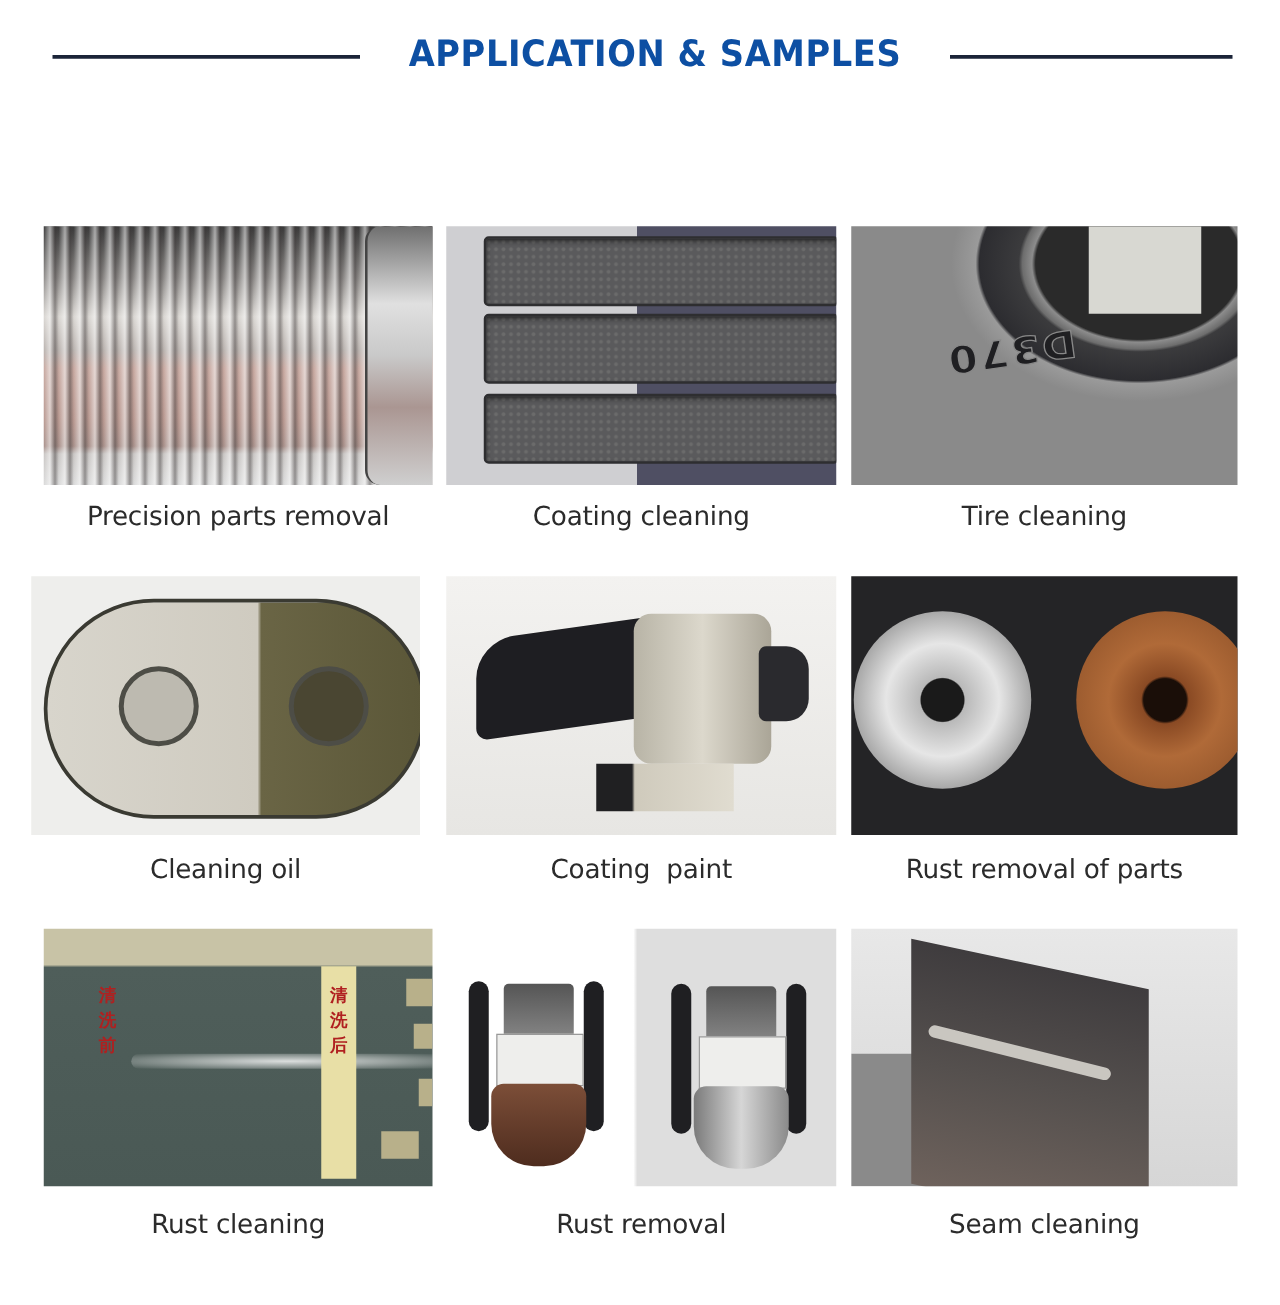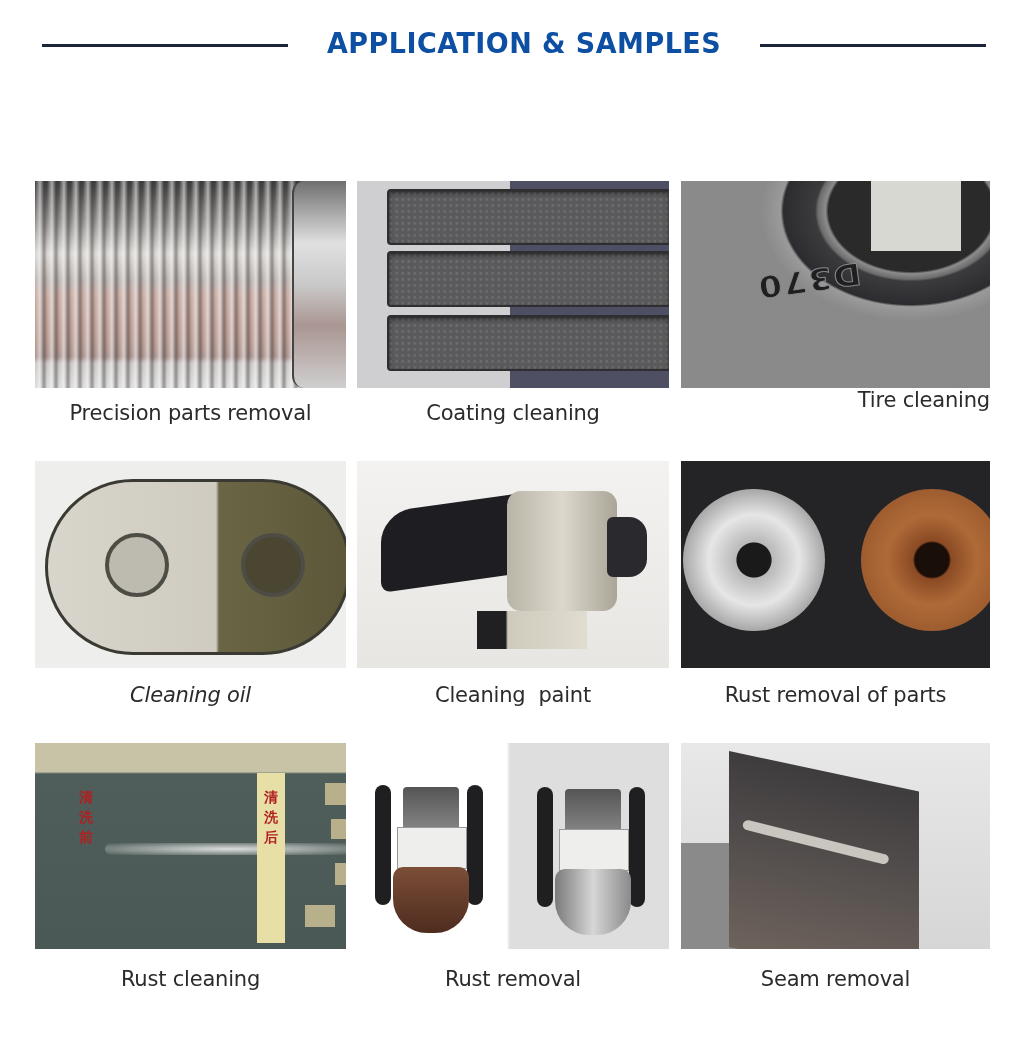--- a/index.html
+++ b/index.html
@@ -102,40 +102,40 @@
     <div class="slot" style="top:134px;"></div>
   </div>
   <div class="caption" style="top:220px;">Coating cleaning</div>
 </div>
 
 <div class="cell" style="left:681px;top:181px;width:309px;height:260px;">
   <div class="photo p-tire" style="width:309px;height:207px;">
     <div class="rim"></div>
     <div class="txt">D370</div>
   </div>
-  <div class="caption" style="top:207px;text-align:right;">Tire cleaning</div>
+  <div class="caption" style="top:220px;">Tire cleaning</div>
 </div>
 
-<div class="cell" style="left:35px;top:461px;width:311px;height:260px;font-style:italic;">
+<div class="cell" style="left:25px;top:461px;width:311px;height:260px;">
   <div class="photo p-gear" style="width:311px;height:207px;">
     <div class="body"></div>
     <div class="hub" style="left:70px;top:72px;background:#bdbab0;"></div>
     <div class="hub" style="left:206px;top:72px;background:#4a4632;"></div>
   </div>
   <div class="caption" style="top:222px;">Cleaning oil</div>
 </div>
 
 <div class="cell" style="left:357px;top:461px;width:312px;height:260px;">
   <div class="photo p-filter" style="width:312px;height:207px;">
     <div class="dark"></div>
     <div class="silver"></div>
     <div class="cap"></div>
     <div class="base"></div>
   </div>
-  <div class="caption" style="top:222px;">Cleaning  paint</div>
+  <div class="caption" style="top:222px;">Coating  paint</div>
 </div>
 
 <div class="cell" style="left:681px;top:461px;width:309px;height:260px;">
   <div class="photo p-pulley" style="width:309px;height:207px;">
     <div class="disk d1"></div>
     <div class="disk d2"></div>
   </div>
   <div class="caption" style="top:222px;">Rust removal of parts</div>
 </div>
 
@@ -172,14 +172,14 @@
   </div>
   <div class="caption" style="top:224px;">Rust removal</div>
 </div>
 
 <div class="cell" style="left:681px;top:743px;width:309px;height:260px;">
   <div class="photo p-weld" style="width:309px;height:206px;">
     <div class="shade"></div>
     <div class="plate"></div>
     <div class="bead"></div>
   </div>
-  <div class="caption" style="top:224px;">Seam removal</div>
+  <div class="caption" style="top:224px;">Seam cleaning</div>
 </div>
 
 </body></html>

